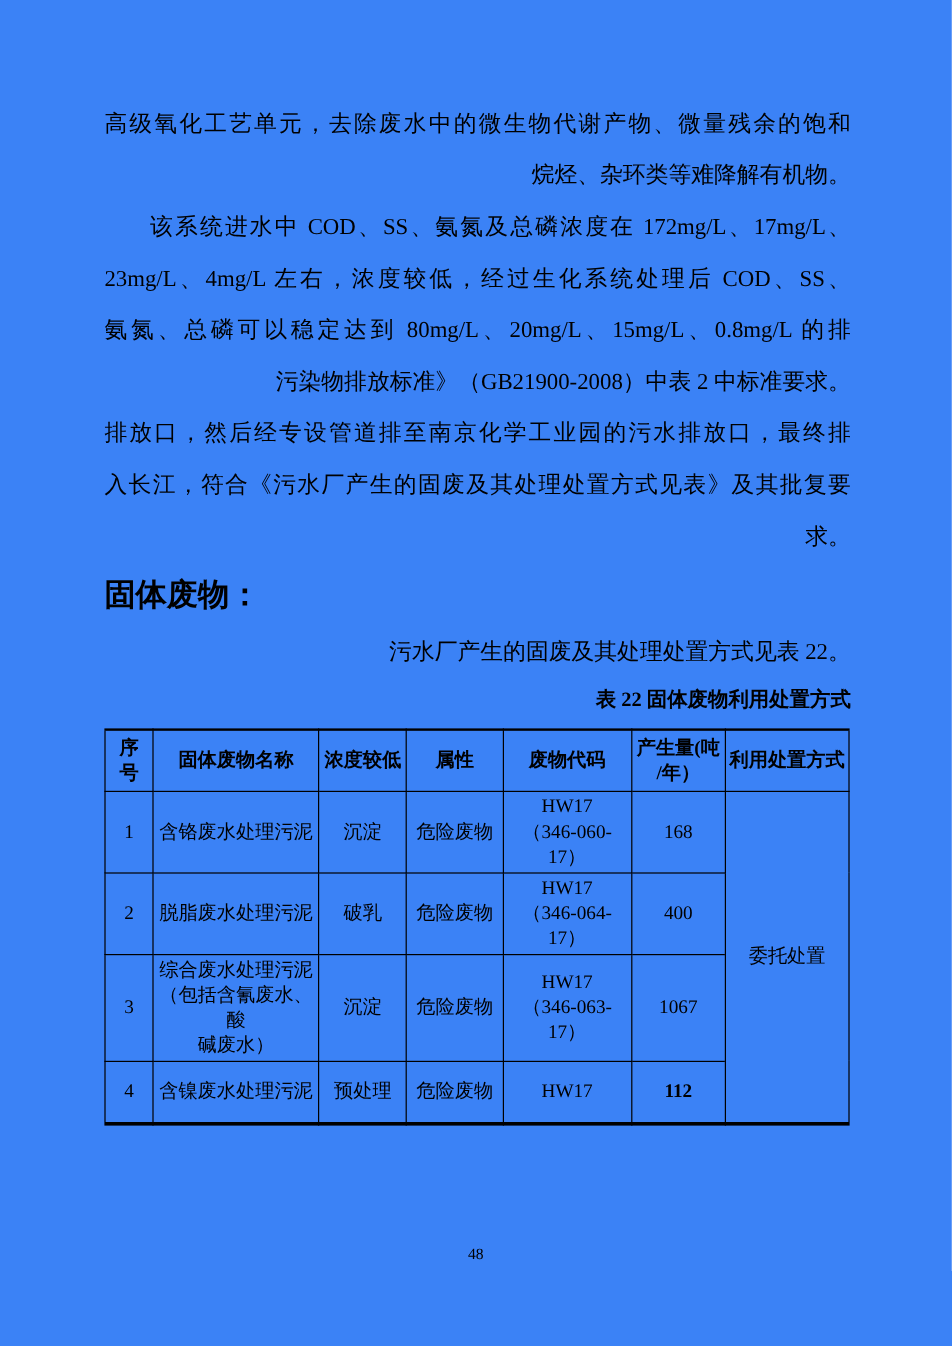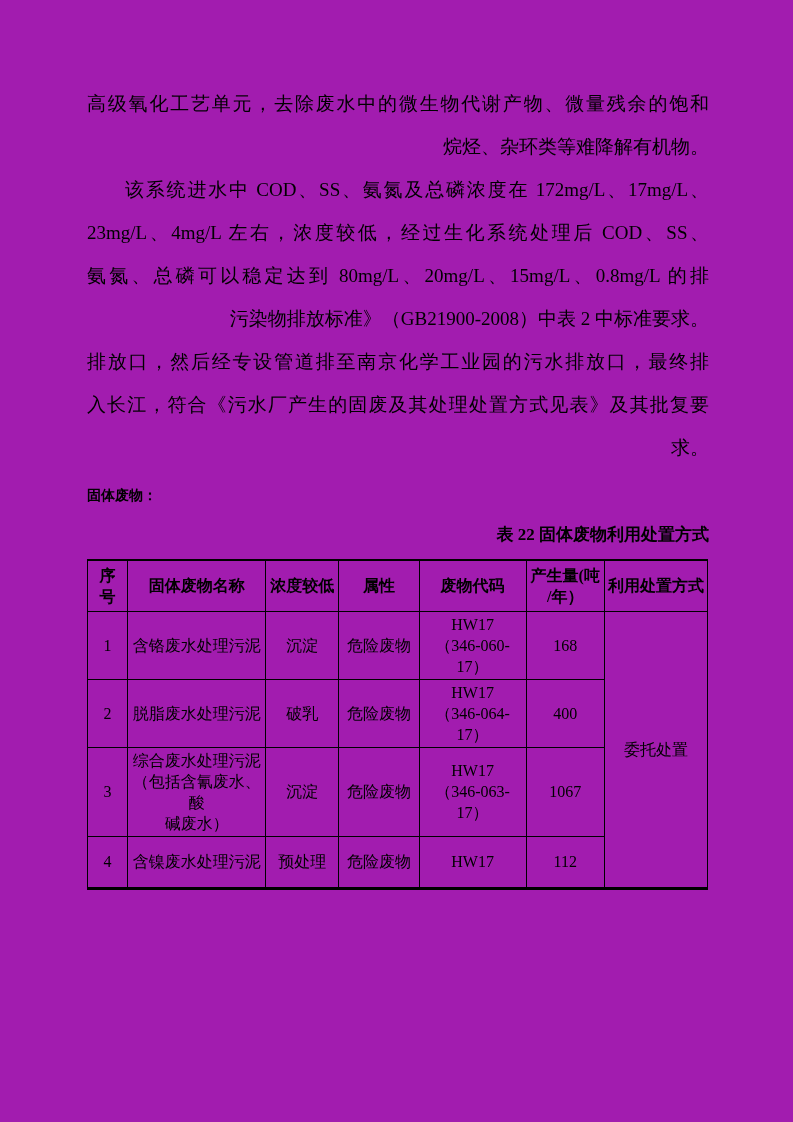--- a/index.html
+++ b/index.html
@@ -4,41 +4,41 @@
 <style>
   html,body{margin:0;padding:0;}
   body{
     width:793px;height:1122px;
     background:#ffffff;
     font-family:"Liberation Serif","DejaVu Serif",serif;
     color:#000;
     position:relative;
     overflow:hidden;
   }
-  .page{position:absolute;inset:0;background:#a21caf;}
+  .page{position:absolute;inset:0;background:#3b82f6;}
   .content{
     position:absolute;
     left:87px;top:82px;
     width:622px;
   }
   .ln{
     font-size:19px;
     line-height:43px;
     height:43px;
     white-space:nowrap;
     text-align:right;
   }
   .just{
     white-space:normal;
     text-align:justify;
     text-align-last:justify;
   }
   .indent{text-indent:38px;}
   .heading{
-    font-size:14px;
+    font-size:26px;
     font-weight:bold;
     line-height:43px;
     height:43px;
     margin-top:5px;
   }
   .after-heading{margin-top:5px;}
   .table-title{
     font-size:17px;
     font-weight:bold;
     text-align:right;
@@ -63,21 +63,21 @@
     white-space:pre-line;
     overflow:hidden;
   }
   table.waste th{font-weight:bold;}
   tr.hrow{height:51px;}
   tr.r1{height:50px;}
   tr.r2{height:49px;}
   tr.r3{height:81px;}
   tr.r4{height:52px;}
   td.code-low{padding-top:16px;}
-  td.amt-high{vertical-align:top;padding-top:8px;}
+  td.amt-high{vertical-align:top;padding-top:8px;font-weight:bold;}
   .page-number{
     position:absolute;
     top:1037px;left:0;width:100%;
     text-align:center;
     font-size:13px;
   }
 </style>
 </head>
 <body>
 
@@ -91,20 +91,21 @@
     <div class="ln just">23mg/L、4mg/L 左右，浓度较低，经过生化系统处理后 COD、SS、</div>
     <div class="ln just">氨氮、总磷可以稳定达到 80mg/L、20mg/L、15mg/L、0.8mg/L 的排</div>
     <div class="ln">污染物排放标准》（GB21900-2008）中表 2 中标准要求。</div>
 
     <div class="ln just">排放口，然后经专设管道排至南京化学工业园的污水排放口，最终排</div>
     <div class="ln just">入长江，符合《污水厂产生的固废及其处理处置方式见表》及其批复要</div>
     <div class="ln">求。</div>
 
     <div class="heading">固体废物：</div>
 
+    <div class="ln indent after-heading">污水厂产生的固废及其处理处置方式见表 22。</div>
 
     <div class="table-title">表 22 固体废物利用处置方式</div>
 
     <table class="waste">
       <colgroup>
         <col style="width:40px">
           <col style="width:138px">
           <col style="width:73px">
         <col style="width:80px">
           <col style="width:107px">
@@ -158,13 +159,14 @@
         <td>含镍废水处理污泥</td>
         <td>预处理</td>
         <td>危险废物</td>
         <td class="code-low">HW17</td>
         <td class="amt-high">112</td>
       </tr>
     </tbody>
       </table>
   </div>
 
+  <div class="page-number">48</div>
 </div>
 
 </body></html>

